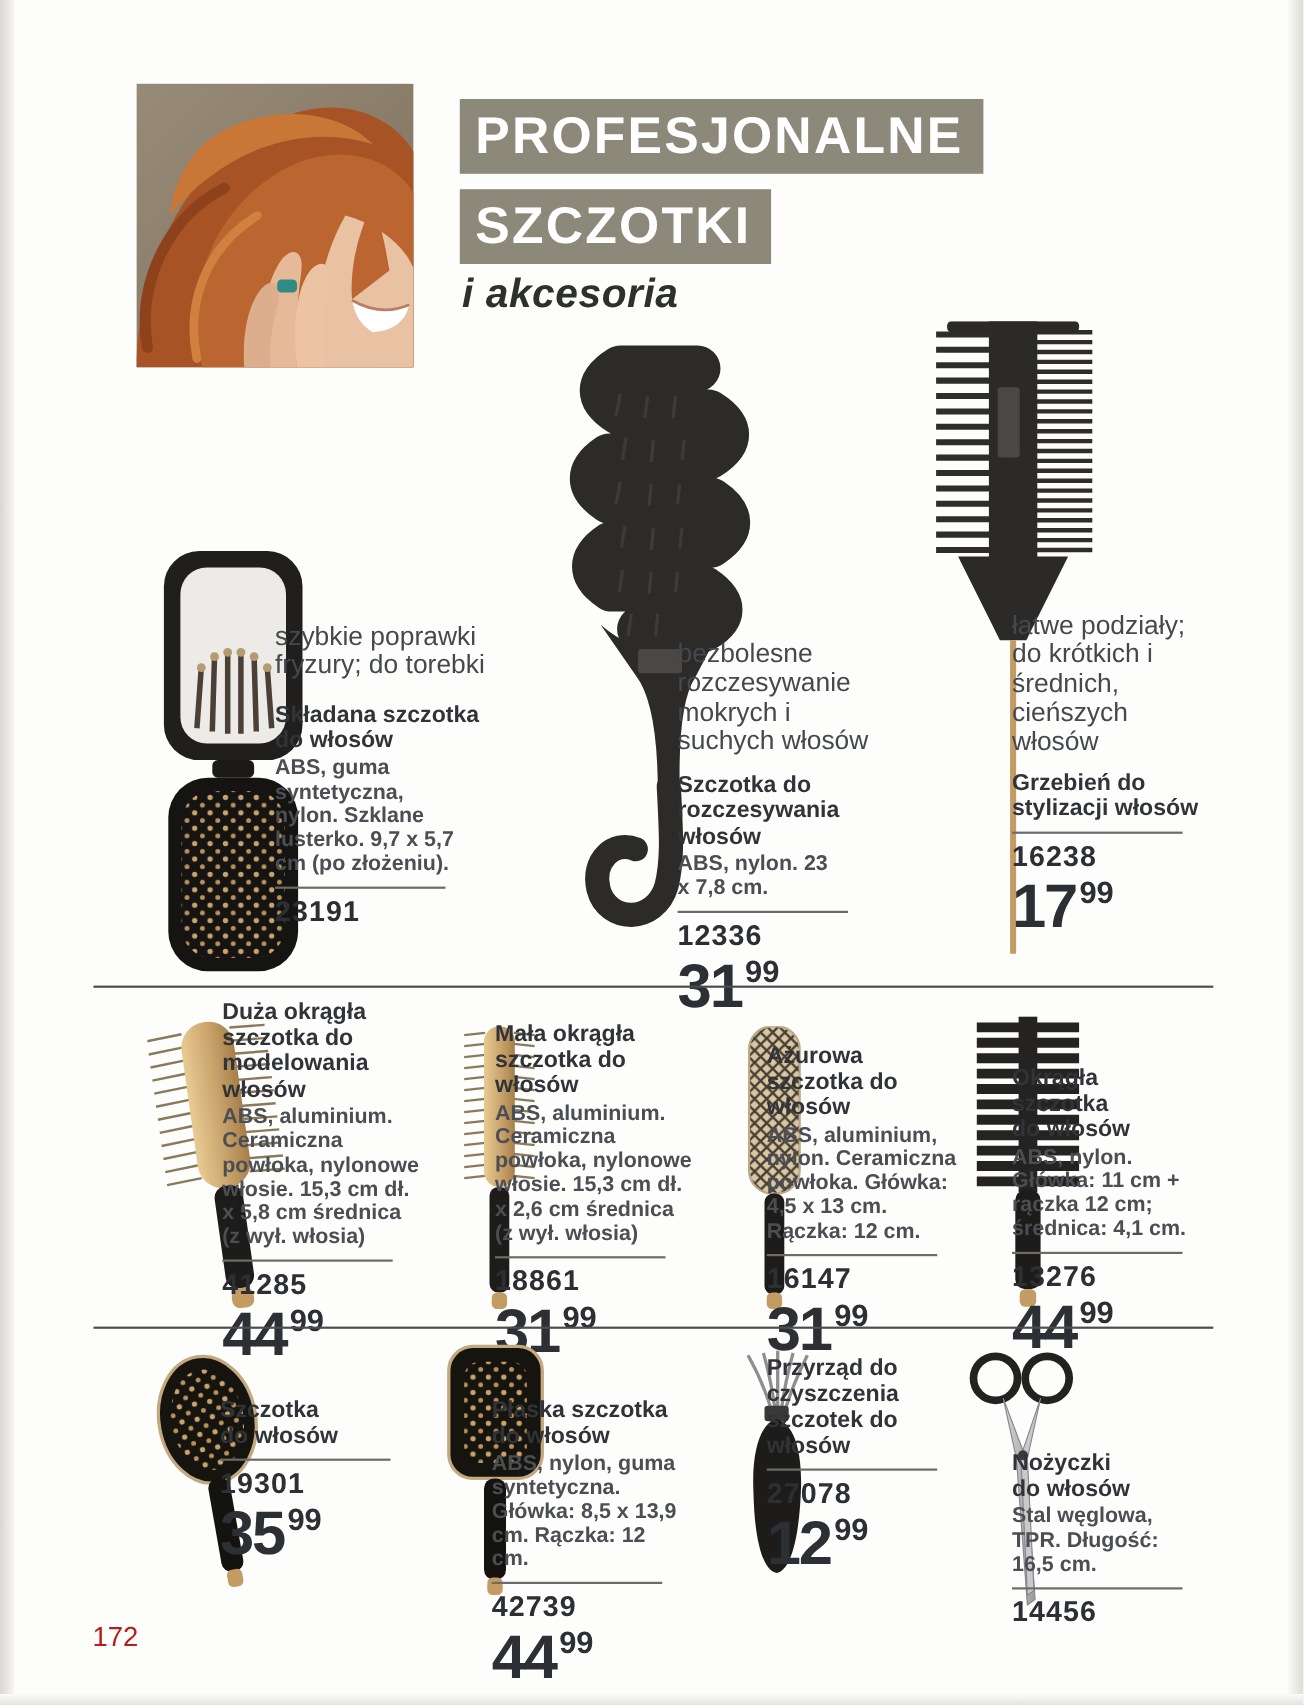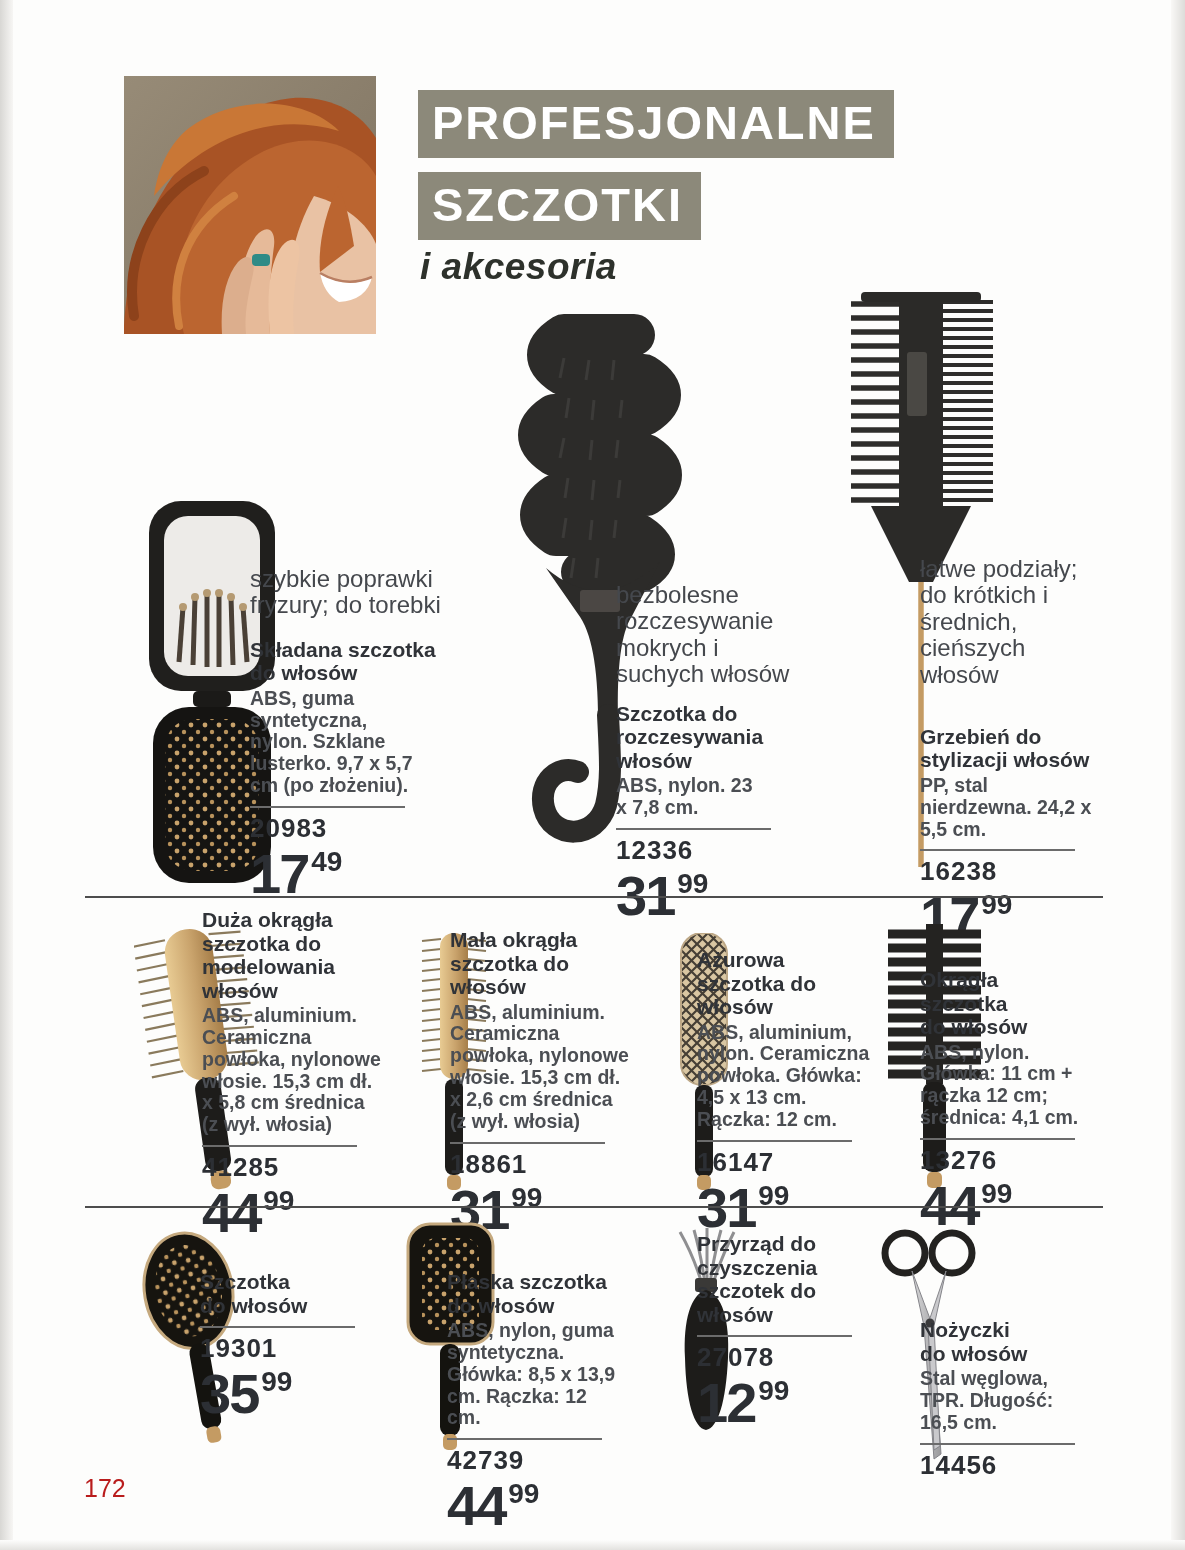--- a/index.html
+++ b/index.html
@@ -210,37 +210,35 @@
     <path d="M30,214 L130,214 L92,290 L68,290 Z" fill="#2b2a28"></path>
     <line x1="80" y1="290" x2="80" y2="575" stroke="#c49b63" stroke-width="5.5"></line>
   </svg>
 </div>
 
 <div class="pcard" style="left:250px;top:566px;width:205px">
   <div class="tagline">szybkie poprawki fryzury; do torebki</div>
   <div class="pname" style="margin-top:19px;max-width:195px">Składana szczotka do włosów</div>
   <div class="pdesc" style="max-width:175px">ABS, guma syntetyczna, nylon. Szklane lusterko. 9,7 x 5,7 cm (po złożeniu).</div>
   <div class="prule"></div>
-  <div class="pcode">20983</div>
-  <div class="pprice"><span>17</span><span class="gr">49</span></div>
+  <div class="pcode">23191</div>
 </div>
 
 <div class="pcard" style="left:616px;top:582px;width:196px">
   <div class="tagline">bezbolesne rozczesywanie mokrych i suchych włosów</div>
   <div class="pname" style="margin-top:14px;max-width:165px">Szczotka do rozczesywania włosów</div>
   <div class="pdesc" style="max-width:148px">ABS, nylon. 23 x 7,8 cm.</div>
   <div class="prule"></div>
   <div class="pcode">12336</div>
   <div class="pprice"><span>31</span><span class="gr">99</span></div>
 </div>
 
 <div class="pcard" style="left:920px;top:556px;width:182px">
   <div class="tagline" style="max-width:160px">łatwe podziały; do krótkich i średnich, cieńszych włosów</div>
-  <div class="pname" style="margin-top:37px;max-width:175px">Grzebień do stylizacji włosów</div>
-  <div class="pdesc">PP, stal nierdzewna. 24,2 x 5,5 cm.</div>
+  <div class="pname" style="margin-top:12px;max-width:175px">Grzebień do stylizacji włosów</div>
   <div class="prule"></div>
   <div class="pcode">16238</div>
   <div class="pprice"><span>17</span><span class="gr">99</span></div>
 </div>
 
 <div class="hdivider" style="top:896px"></div>
 
 <div class="abs" style="left:88px;top:926px">
   <svg width="140" height="268" viewBox="0 0 140 268">
     <g transform="rotate(-8 70 134)">

